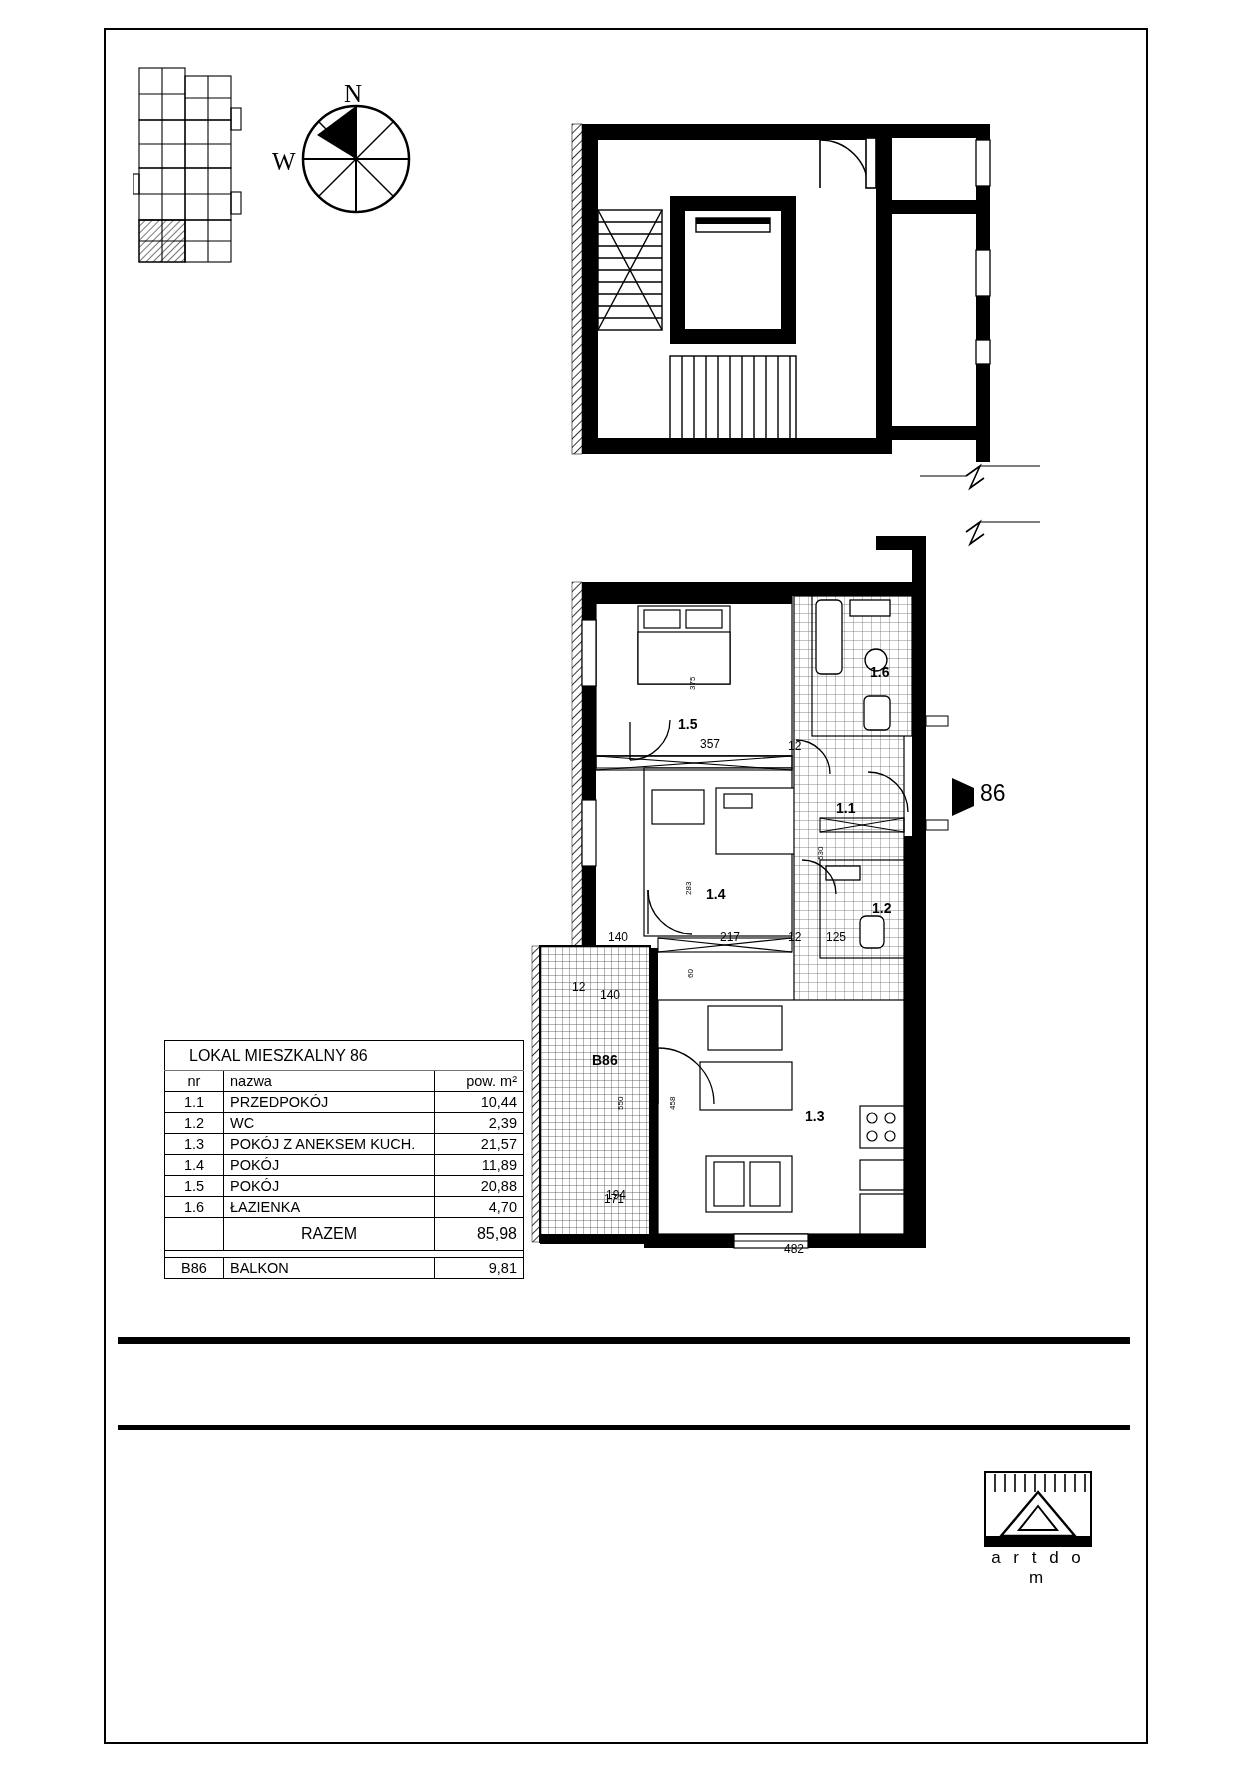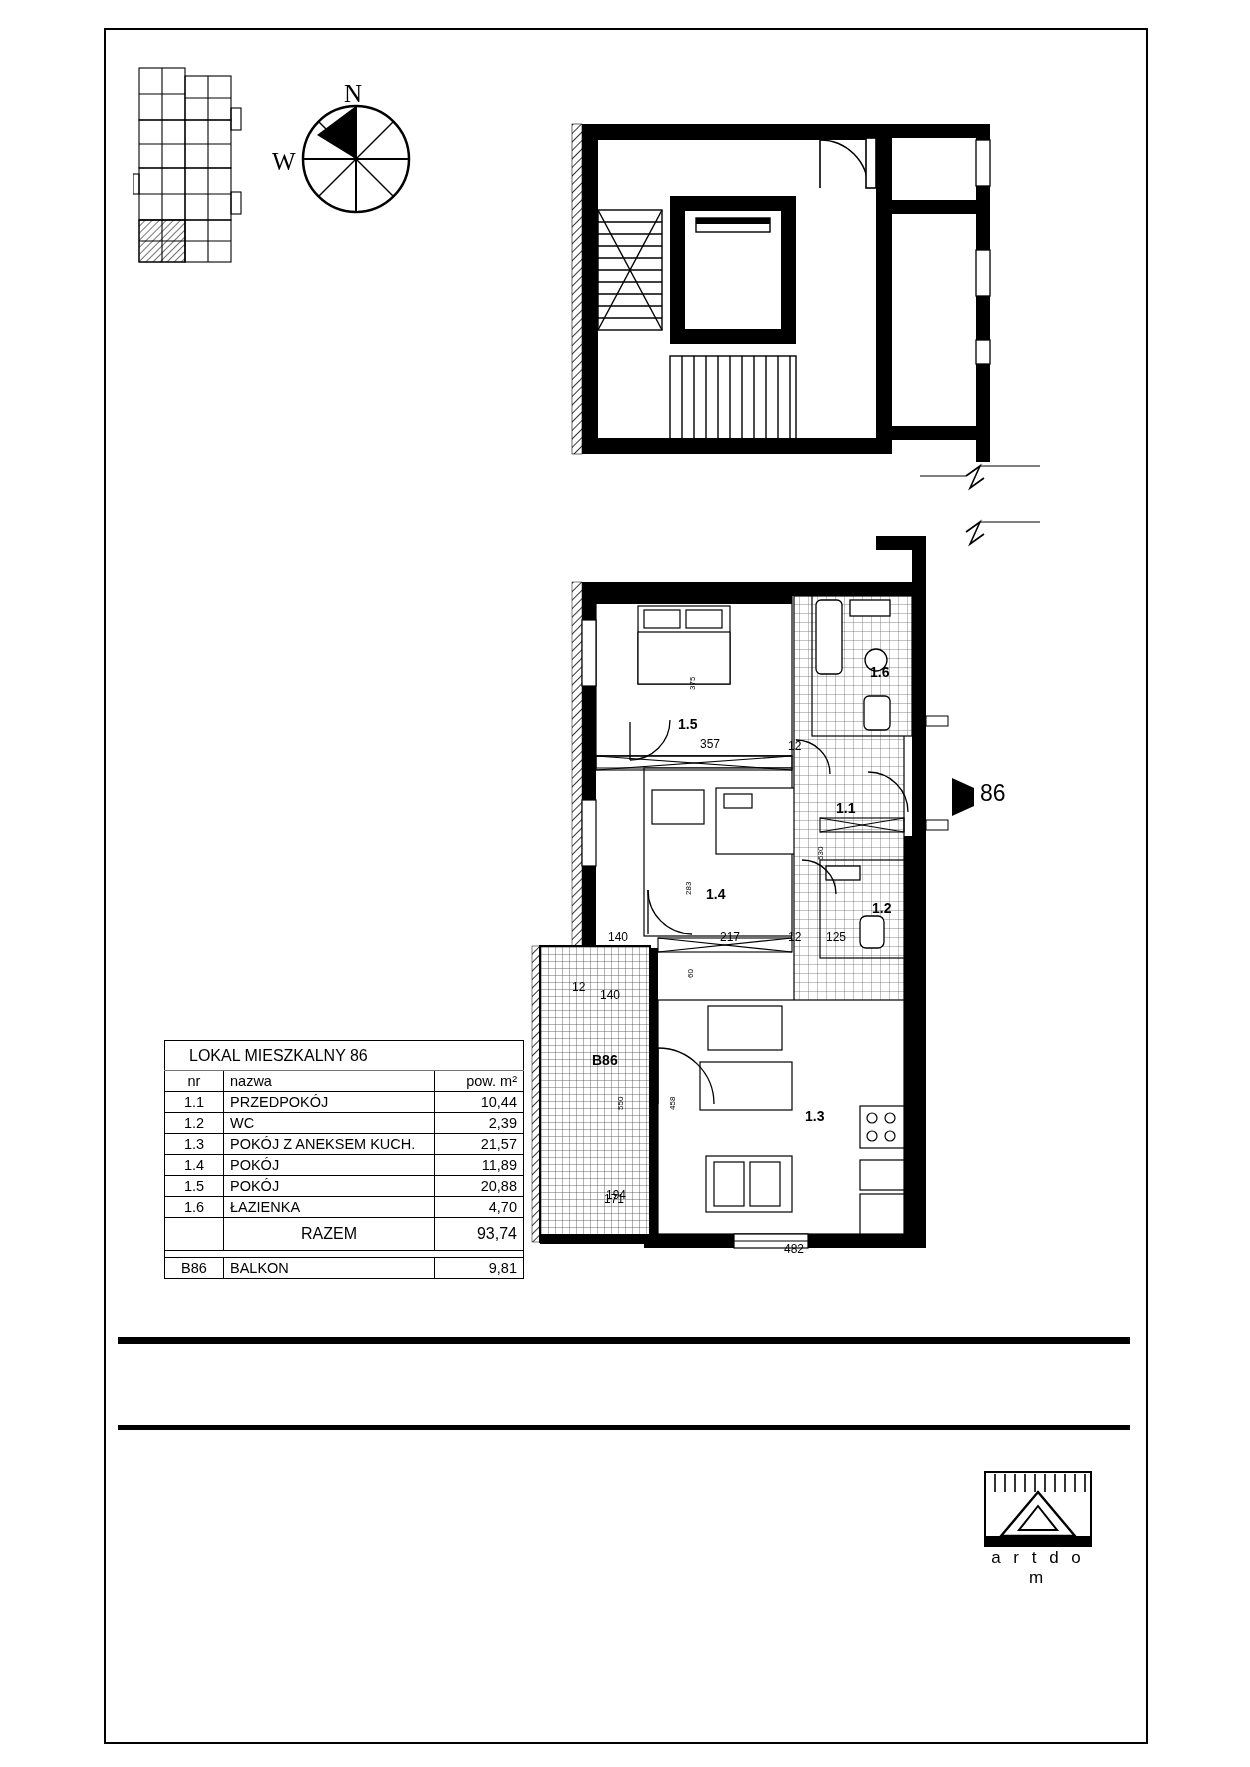--- a/index.html
+++ b/index.html
@@ -376,21 +376,21 @@
       <td class="r">20,88</td>
     </tr>
     <tr>
       <td class="c">1.6</td>
       <td>ŁAZIENKA</td>
       <td class="r">4,70</td>
     </tr>
     <tr class="sum">
       <td class="c"></td>
       <td class="c">RAZEM</td>
-      <td class="r">93,74</td>
+      <td class="r">85,98</td>
     </tr>
     <tr class="gap">
           <td colspan="3"></td>
         </tr>
     <tr>
       <td class="c">B86</td>
       <td>BALKON</td>
       <td class="r">9,81</td>
     </tr>
   </tbody>

